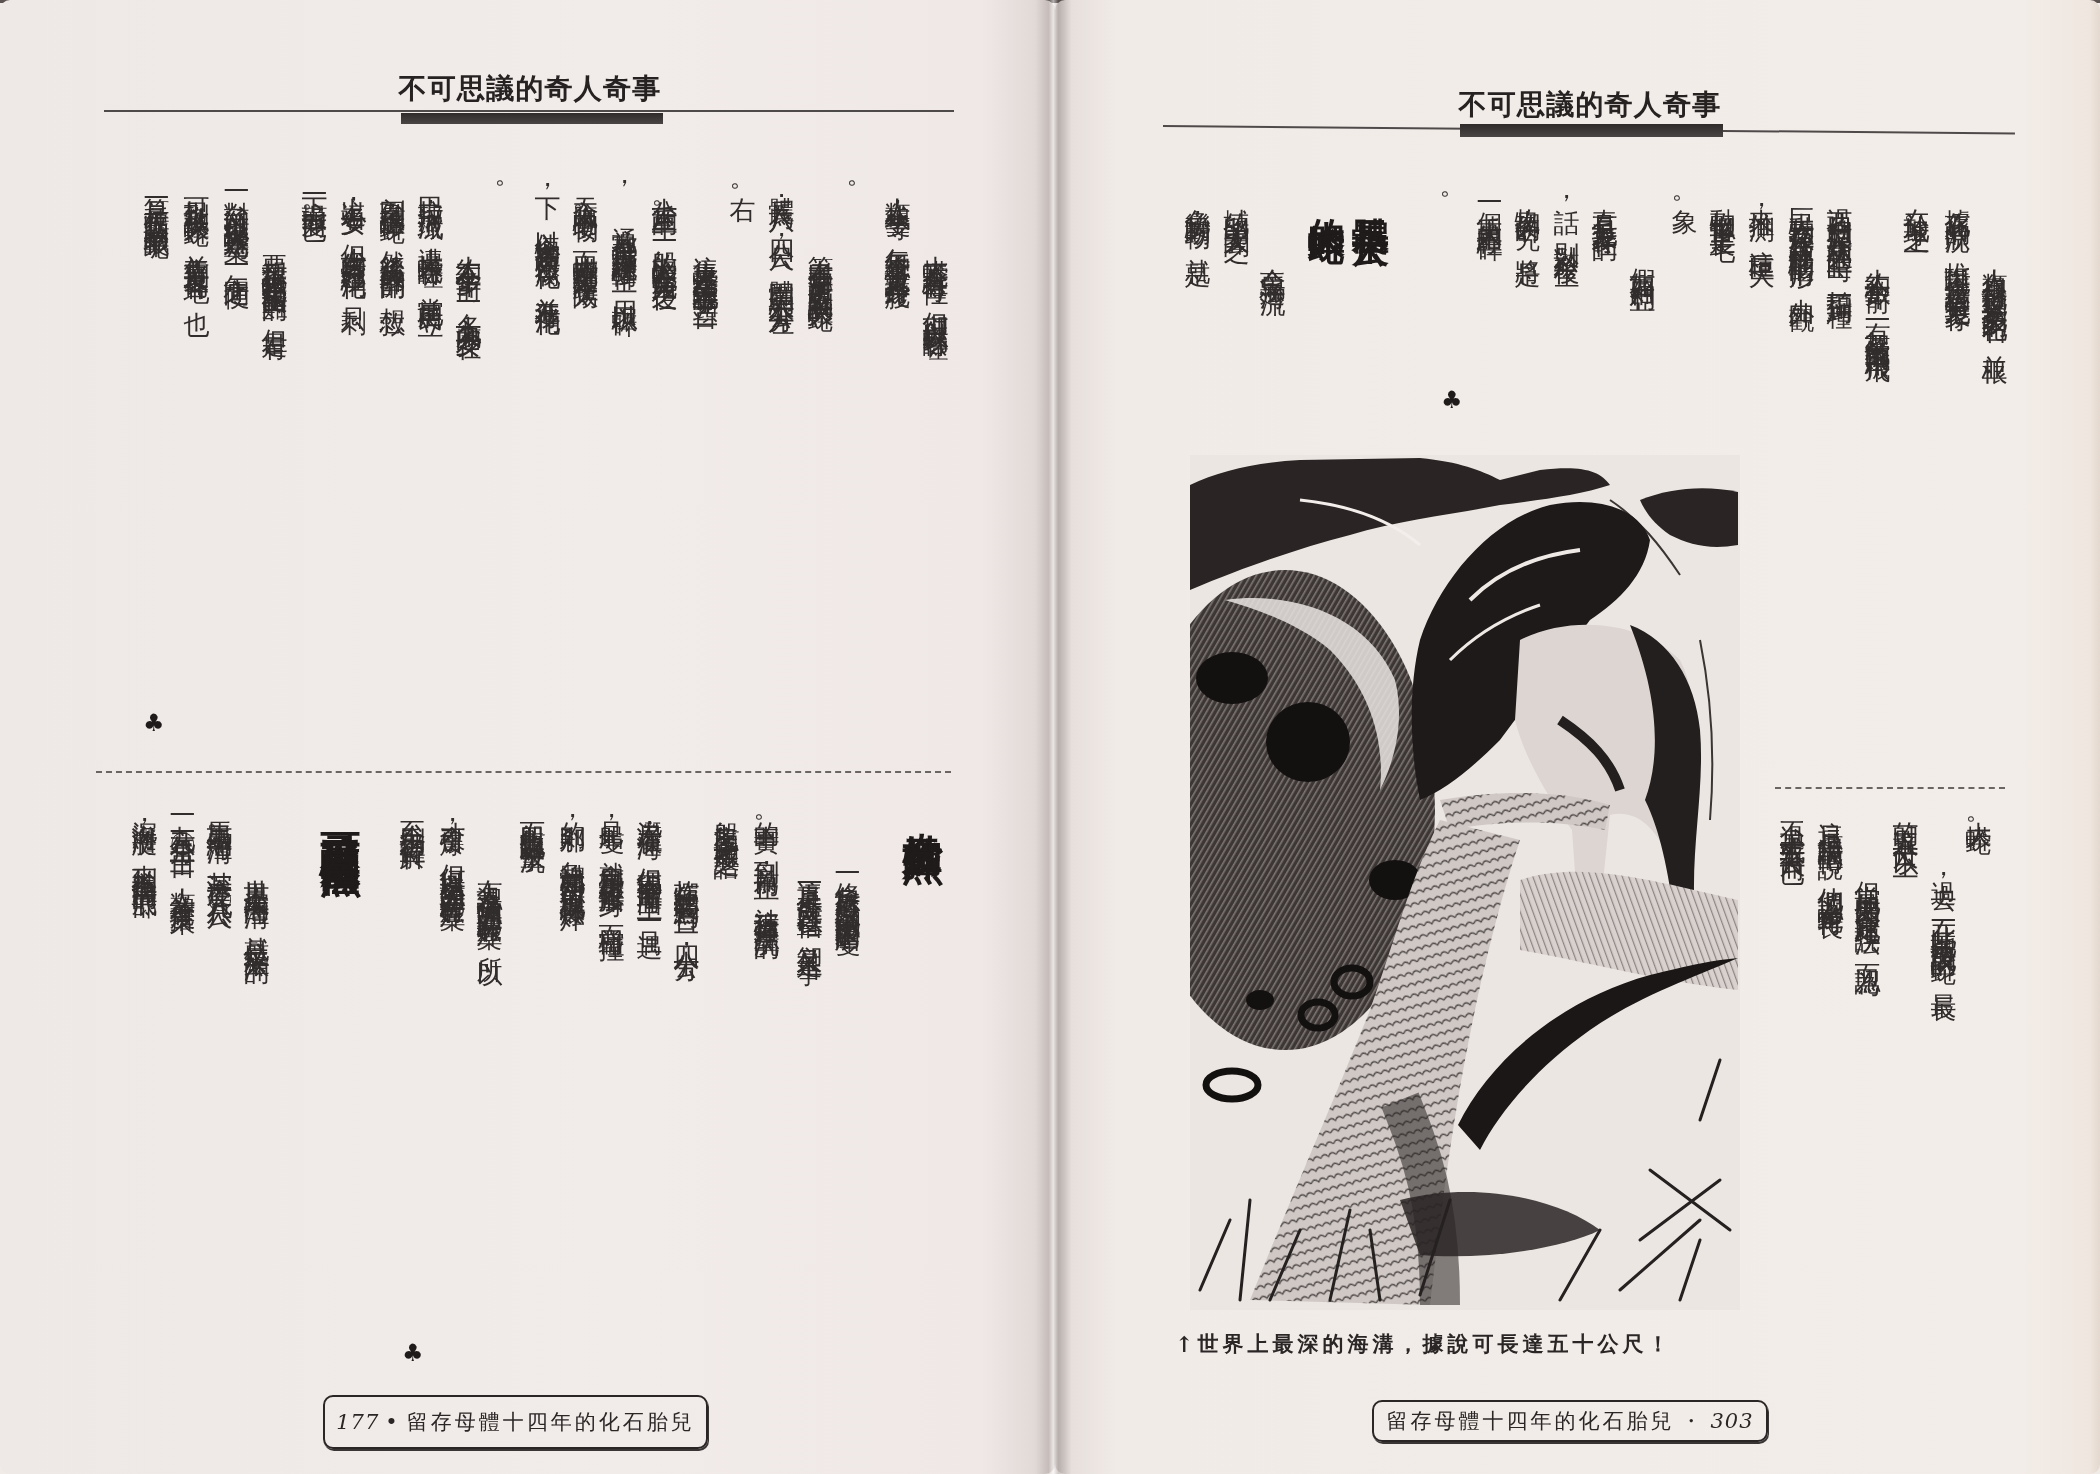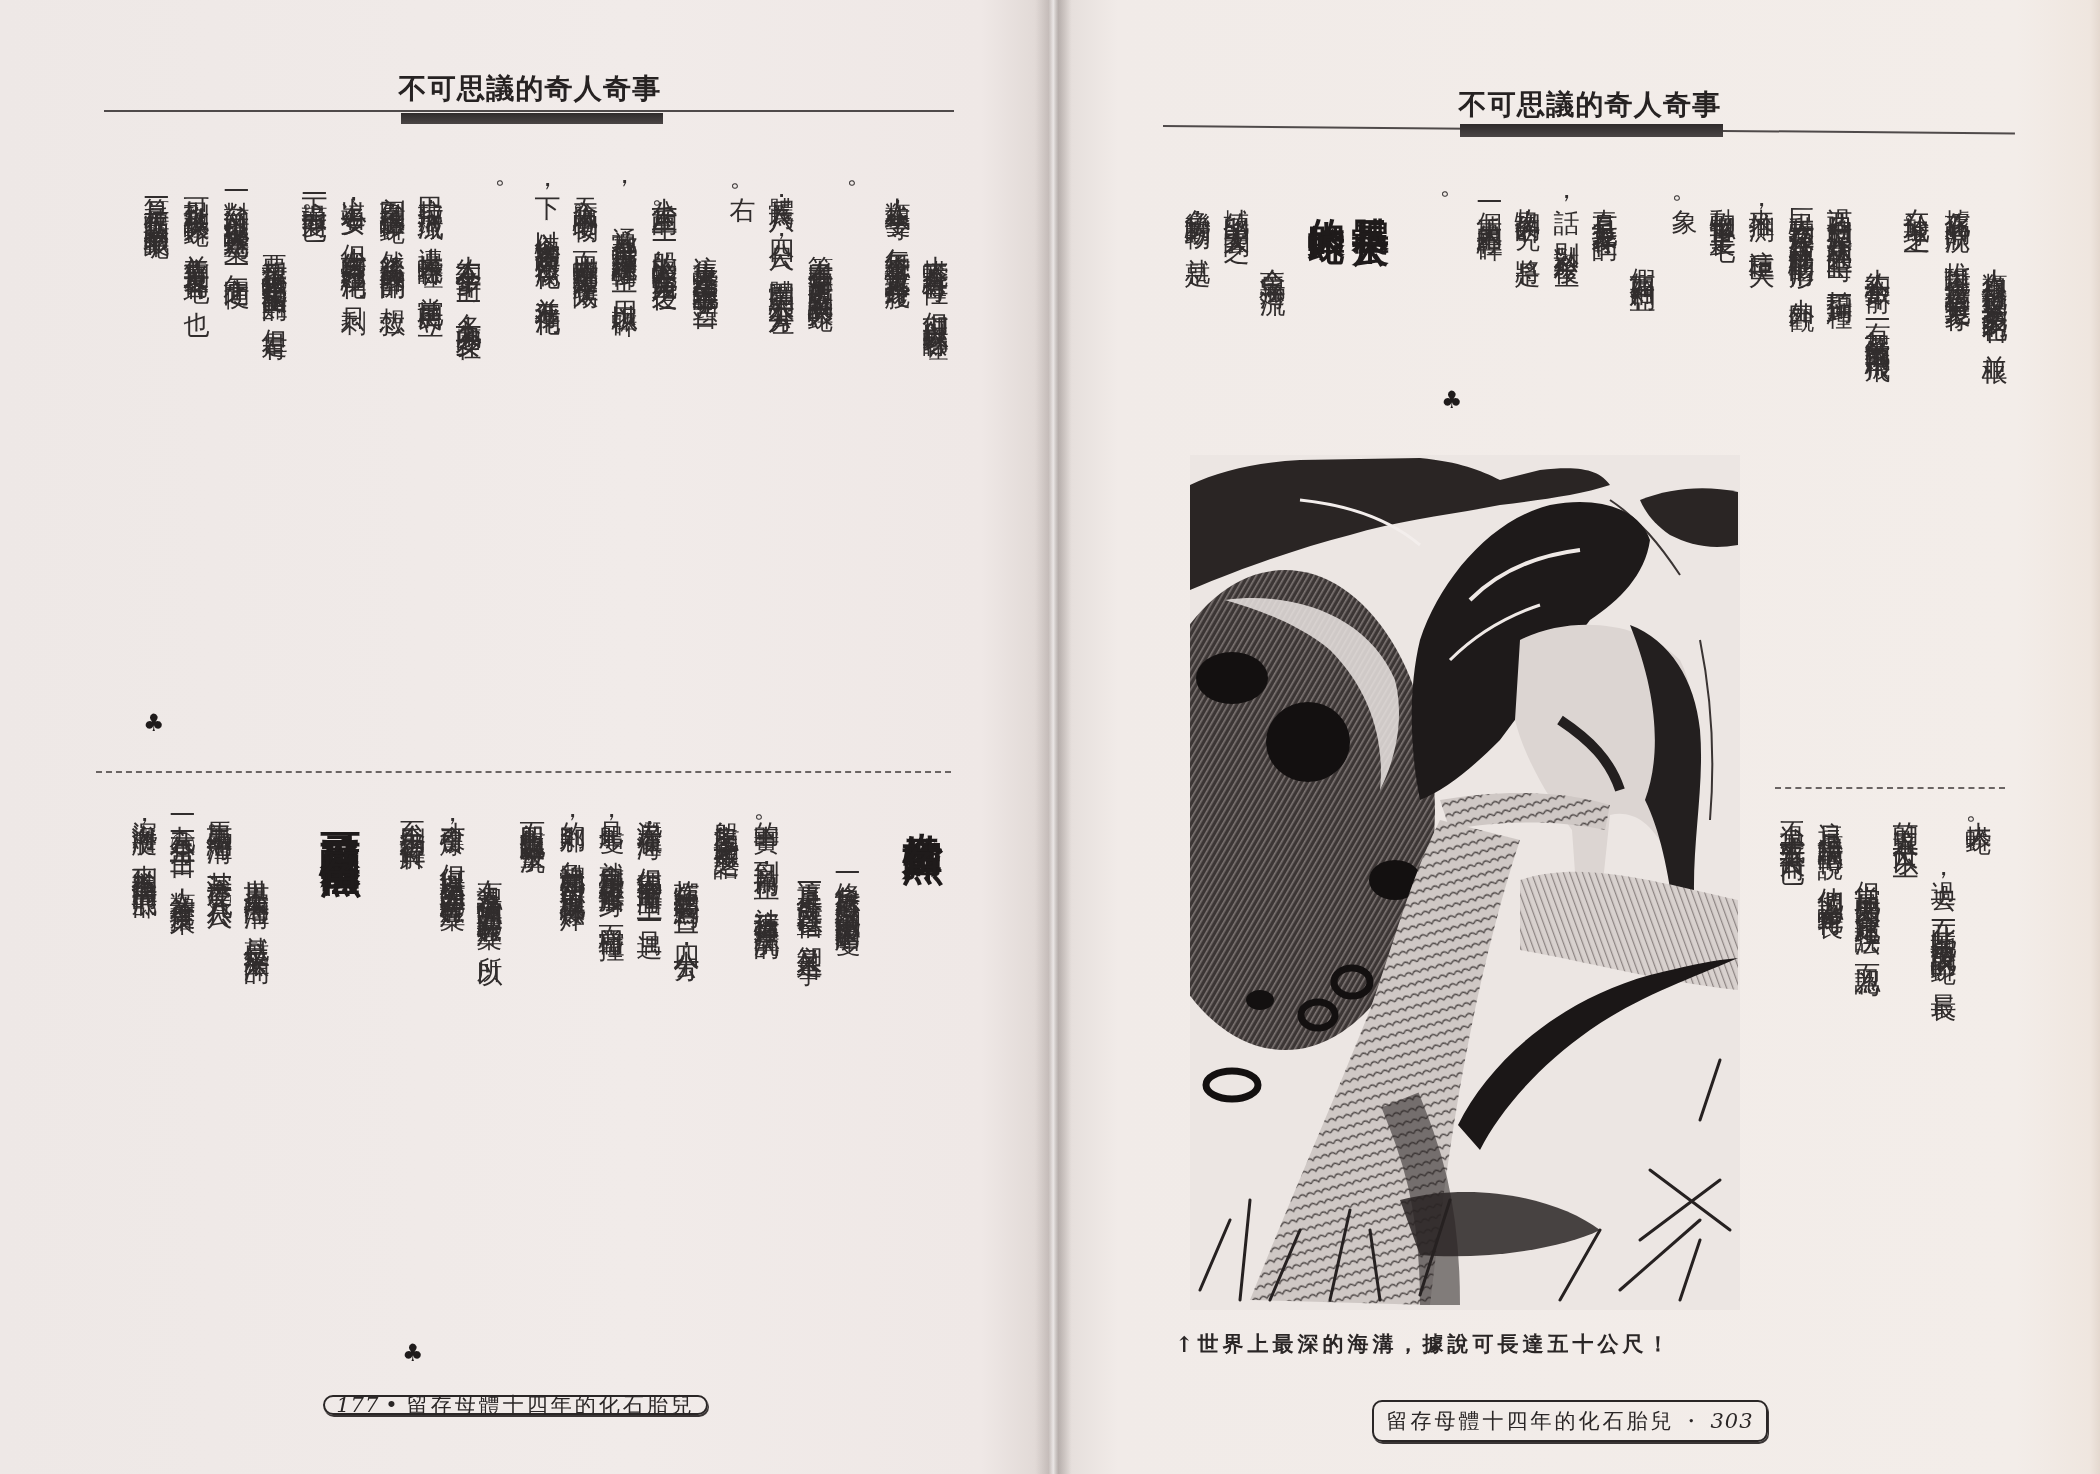--- a/index.html
+++ b/index.html
@@ -1,21 +1,21 @@
 <!DOCTYPE html>
 <html><head>
 <meta charset="utf-8">
 <style>
   html, body { margin:0; padding:0; }
   body {
     width:2100px; height:1474px; position:relative; overflow:hidden;
     background:#f1ebe8; color:#2f2b2b;
     font-family:"DejaVu Serif", serif;
   }
-  .page { position:absolute; top:0; height:1474px; }
+  .page { position:absolute; top:0; height:1474px;border-radius:10px; }
   .page.left  { left:0; width:1055px;
     background:linear-gradient(to right,#eee8e6 0%,#f1ebe9 60%,#efe8e6 93%,#e2dad7 98%,#cfc6c3 100%); }
   .page.right { left:1055px; width:1045px;
     background:linear-gradient(to right,#cdc5c2 0%,#e6dfdc 1.5%,#f1ebe8 6%,#f3ede9 92%,#efe6df 99%,#e4d8cf 100%); }
   .top-edge { position:absolute; left:0; top:0; width:2100px; height:3px; background:#5b5351; }
   .spine { position:absolute; left:1036px; top:0; width:36px; height:1474px;
     background:linear-gradient(to right,rgba(0,0,0,0) 0%,rgba(60,50,48,.10) 35%,rgba(255,255,255,.55) 48%,rgba(60,50,48,.18) 62%,rgba(0,0,0,0) 100%); }
 
   .block { position:absolute; }
   .col {
@@ -123,21 +123,21 @@
   </div>
 
   <div class="block" style="left:110px;top:790px;width:265px;height:585px;">
     <div class="vtitle" style="left:208px;top:11px;">可承受五百噸水壓的怪魚</div>
     <div class="col ind" style="left:132px;top:11px;">世界上最深的海溝，就是位於太平洋的</div>
     <div class="col" style="left:95px;top:11px;">馬里西納海溝。其深度達一〇九一八公尺，</div>
     <div class="col" style="left:58px;top:11px;">一九六〇年一月二十三日，人類才首度搭乘</div>
     <div class="col" style="left:20px;top:11px;">深海潛艇，來到這個海溝的底部。</div>
   </div>
 
-  <div class="footer-box" style="left:323px;top:1395px;width:385px;height:20px;">
+  <div class="footer-box" style="left:323px;top:1395px;width:385px;height:54px;">
     <span class="pgnum">177</span>
     <span>•</span>
     <span>留存母體十四年的化石胎兒</span>
   </div>
 </div>
 
 <div class="page right">
 
   <div class="run-header" style="left:105px;top:75px;width:860px;">
     <div class="h-title" style="top:13px;">不可思議的奇人奇事</div>

